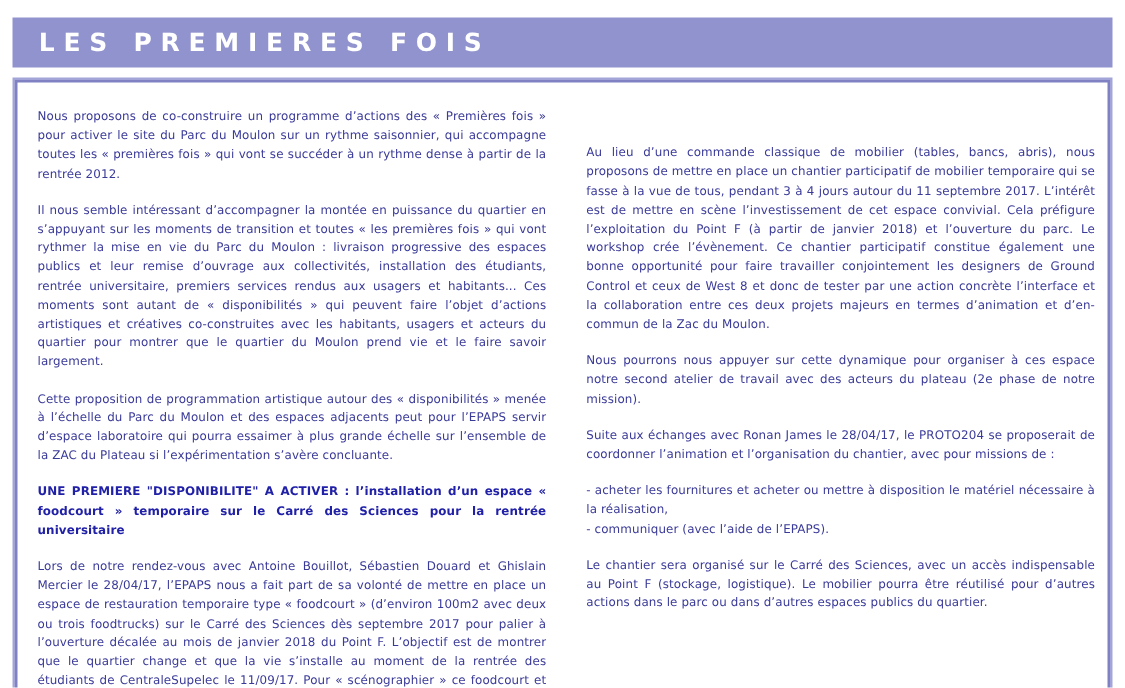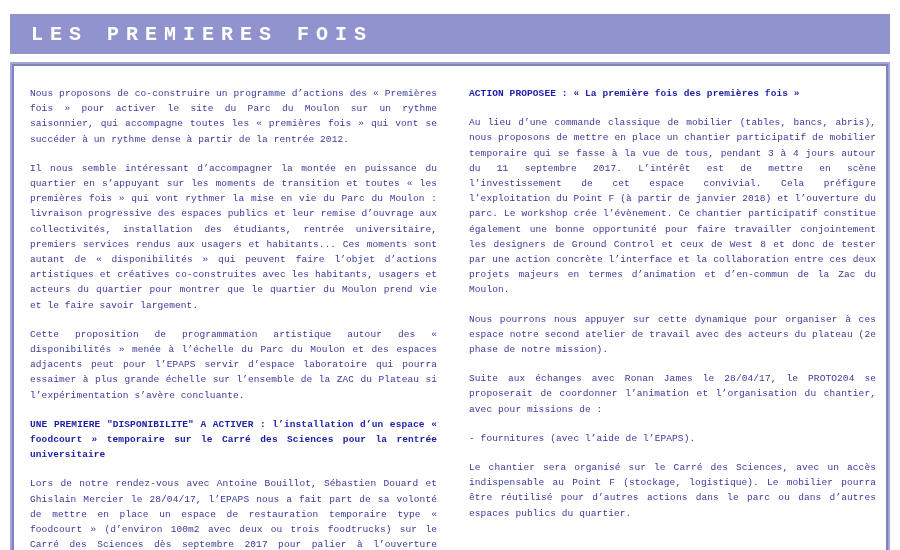--- a/index.html
+++ b/index.html
@@ -1,15 +1,15 @@
 <!DOCTYPE html>
 <html><head>
 <meta charset="utf-8">
 <style>
-  * { margin: 0; padding: 0; box-sizing: border-box; font-family: Liberation Mono, monospace; }
+  * { margin: 0; padding: 0; box-sizing: border-box; }
   html, body {
     width: 900px; height: 550px;
     background: #ffffff;
     overflow: hidden;
     font-family: "DejaVu Sans", "Liberation Sans", sans-serif;
   }
   .page { position: relative; width: 900px; height: 550px; background: #fff; }
 
   .banner {
     position: absolute;
@@ -76,27 +76,28 @@
       <div class="col body-text">
         <p>Nous proposons de co-construire un programme d’actions des « Premières fois » pour activer le site du Parc du Moulon sur un rythme saisonnier, qui accompagne toutes les « premières fois » qui vont se succéder à un rythme dense à partir de la rentrée 2012.</p>
         <p>Il nous semble intéressant d’accompagner la montée en puissance du quartier en s’appuyant sur les moments de transition et toutes « les premières fois » qui vont rythmer la mise en vie du Parc du Moulon : livraison progressive des espaces publics et leur remise d’ouvrage aux collectivités, installation des étudiants, rentrée universitaire, premiers services rendus aux usagers et habitants... Ces moments sont autant de « disponibilités » qui peuvent faire l’objet d’actions artistiques et créatives co-construites avec les habitants, usagers et acteurs du quartier pour montrer que le quartier du Moulon prend vie et le faire savoir largement.</p>
         <p>Cette proposition de programmation artistique autour des « disponibilités » menée à l’échelle du Parc du Moulon et des espaces adjacents peut  pour l’EPAPS servir d’espace laboratoire qui pourra essaimer à plus grande échelle sur l’ensemble de la ZAC du Plateau si l’expérimentation s’avère concluante.</p>
         <p class="heading">UNE PREMIERE "DISPONIBILITE" A ACTIVER : l’installation d’un espace « foodcourt » temporaire sur le Carré des Sciences pour la rentrée universitaire</p>
         <p>Lors de notre rendez-vous avec Antoine Bouillot, Sébastien Douard et Ghislain Mercier le 28/04/17, l’EPAPS nous a fait part de sa volonté de mettre en place un espace de restauration temporaire type « foodcourt » (d’environ 100m2 avec deux ou trois foodtrucks) sur le Carré des Sciences dès septembre 2017 pour palier à l’ouverture décalée au mois de janvier 2018 du Point F. L’objectif est de montrer que le quartier change et que la vie s’installe au moment de la rentrée des étudiants de CentraleSupelec le 11/09/17. Pour « scénographier » ce foodcourt et permettre aux consommateurs de manger, du mobilier temporaire est nécessaire, il</p>
       </div>
 
       <div class="col body-text">
         <p class="heading">
-          <span>ACTION PROPOSEE : « La première fois des premières fois »</span><br>
+          <br>
         </p>
         <p>Au lieu d’une commande classique de mobilier (tables, bancs, abris), nous proposons de mettre en place un chantier participatif de mobilier temporaire qui se fasse à la vue de tous, pendant 3 à 4 jours autour du 11 septembre 2017. L’intérêt est de mettre en scène l’investissement de cet espace convivial. Cela préfigure l’exploitation du Point F (à partir de janvier 2018) et l’ouverture du parc. Le workshop crée l’évènement. Ce chantier participatif constitue également une bonne opportunité pour faire travailler conjointement les designers de Ground Control et ceux de West 8 et donc de tester par une action concrète l’interface et la collaboration entre ces deux projets majeurs en termes d’animation et d’en-commun de la Zac du Moulon.</p>
         <p>Nous pourrons nous appuyer sur cette dynamique pour organiser à ces espace notre second atelier de travail avec des acteurs du plateau (2e phase de notre mission).</p>
         <p>Suite aux échanges avec Ronan James le 28/04/17, le PROTO204 se proposerait de coordonner l’animation et l’organisation du chantier, avec pour missions de :</p>
         <div class="list-block">
-          <div>- fournitures (avec l’aide de l’EPAPS).</div>
+          <div>- acheter les fournitures et acheter ou mettre à disposition le matériel nécessaire à la réalisation,</div>
+          <div>- communiquer (avec l’aide de l’EPAPS).</div>
         </div>
         <p>Le chantier sera organisé sur le Carré des Sciences, avec un accès indispensable au Point F (stockage, logistique). Le mobilier pourra être réutilisé pour d’autres actions dans le parc ou dans d’autres espaces publics du quartier.</p>
       </div>
 
     </div>
   </div>
 
 </div>
 
 </body></html>

